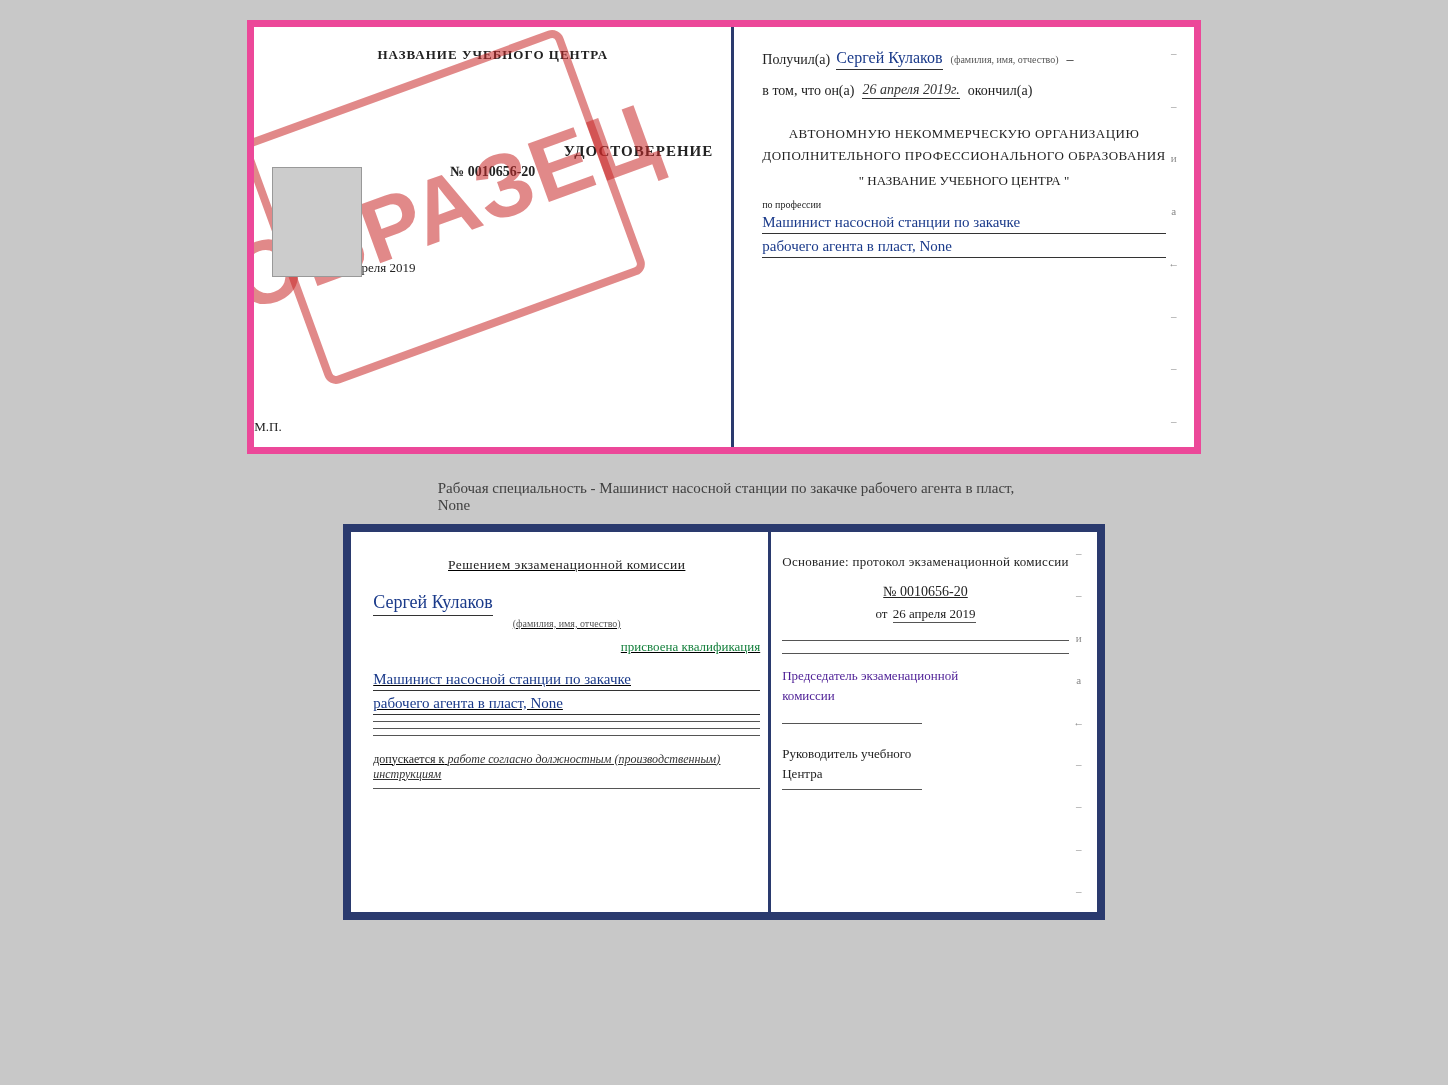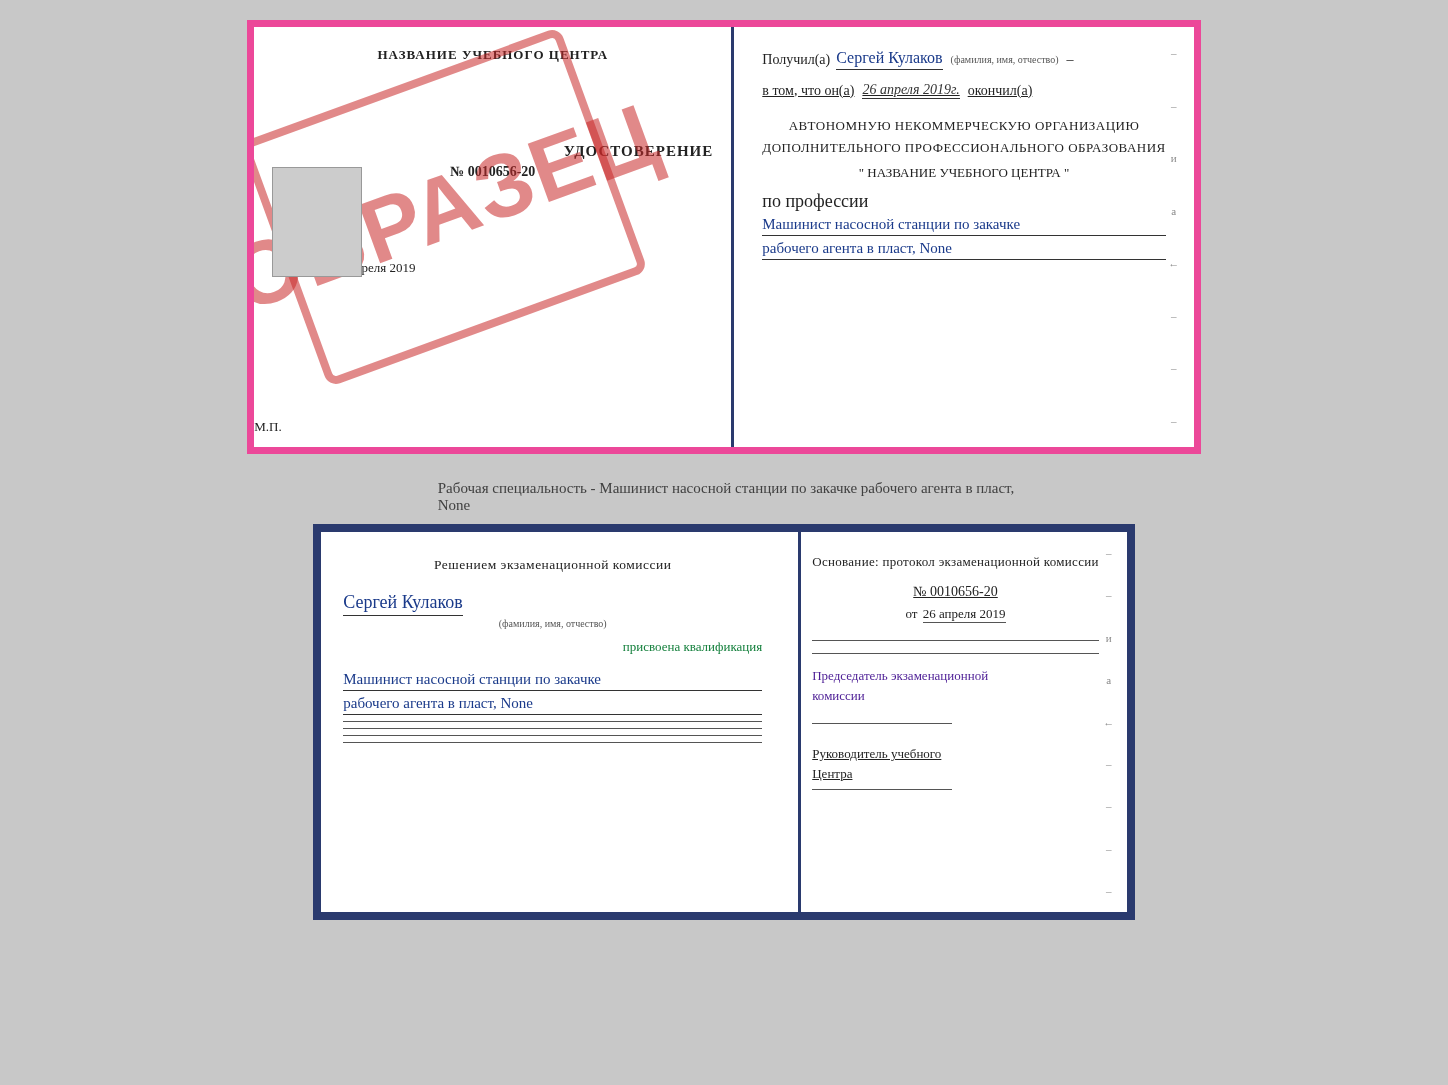--- a/index.html
+++ b/index.html
@@ -148,25 +148,24 @@
     .small-label {
       font-size: 10px;
       color: #555;
       margin-left: 8px;
     }
 
     .vtom-row {
       font-size: 14px;
       color: #222;
       margin-top: 12px;
-      margin-bottom: 16px;
+      margin-bottom: 24px;
       display: flex;
       align-items: center;
       flex-wrap: wrap;
-      text-decoration: underline;
     }
 
     .vtom-row .handwritten-date {
       font-family: 'Segoe Script', 'Comic Sans MS', cursive;
       font-size: 14px;
       color: #333;
       font-style: italic;
       border-bottom: 1px solid #333;
       margin: 0 8px;
     }
@@ -182,21 +181,21 @@
     }
 
     .center-text-quotes {
       text-align: center;
       font-size: 13px;
       color: #222;
       margin-bottom: 6px;
     }
 
     .po-professii {
-      font-size: 18px;
+      font-size: 10px;
       color: #222;
       margin-top: 10px;
       margin-bottom: 4px;
     }
 
     .profession-handwritten {
       font-family: 'Segoe Script', 'Comic Sans MS', cursive;
       font-size: 15px;
       color: #1a3a8a;
       border-bottom: 1px solid #333;
@@ -229,26 +228,27 @@
     
     .bottom-doc {
       display: flex;
       border: 8px solid #2a3a6e;
       background: #fff;
       min-height: 380px;
       position: relative;
     }
 
     .bottom-left {
-      width: 480px;
+      width: 420px;
       min-height: 380px;
       border-right: 3px solid #2a3a6e;
-      padding: 22px 36px 18px 22px;
+      padding: 22px 8px 18px 22px;
       position: relative;
       background: #fff;
+      text-decoration: underline;
     }
 
     .bottom-right {
       flex: 1;
       padding: 22px 28px 18px 11px;
       position: relative;
       background: #fff;
     }
 
     .resheniem-text {
@@ -450,20 +450,24 @@
 
     <div class="prisvoena-text">присвоена квалификация</div>
 
     <span class="qualification-handwritten">Машинист насосной станции по закачке</span>
     <span class="qualification-handwritten">рабочего агента в пласт, None</span>
 
     <hr class="line-separator">
     <hr class="line-separator">
     <hr class="line-separator">
 
+    <div class="dopuskaetsya-row">
+      <span>допускается к</span>
+      <span class="italic-handwritten">работе согласно должностным (производственным) инструкциям</span>
+    </div>
     <hr class="line-separator">
   </div>
 
   <div class="bottom-right">
     <div class="osnovanie-text">Основание: протокол экзаменационной комиссии</div>
 
     <div class="protocol-number">№ 0010656-20</div>
 
     <div class="ot-date">
       <span>от</span>
@@ -472,21 +476,21 @@
 
     <hr class="line-separator" style="margin-bottom:12px;">
     <hr class="line-separator" style="margin-bottom:12px;">
 
     <div class="predsedatel-label">
       <span>Председатель экзаменационной</span><br>
       <span>комиссии</span>
     </div>
     <span class="sign-line"></span>
 
-    <div class="rukovoditel-label" style="margin-top:20px;text-decoration:underline;">
+    <div class="rukovoditel-label" style="margin-top:20px;">
       <span>Руководитель учебного</span><br>
       <span>Центра</span>
     </div>
     <span class="sign-line"></span>
 
     <div class="right-dashes-bottom">
       <span>–</span>
         <span>–</span>
       <span>и</span>
       <span>а</span>

